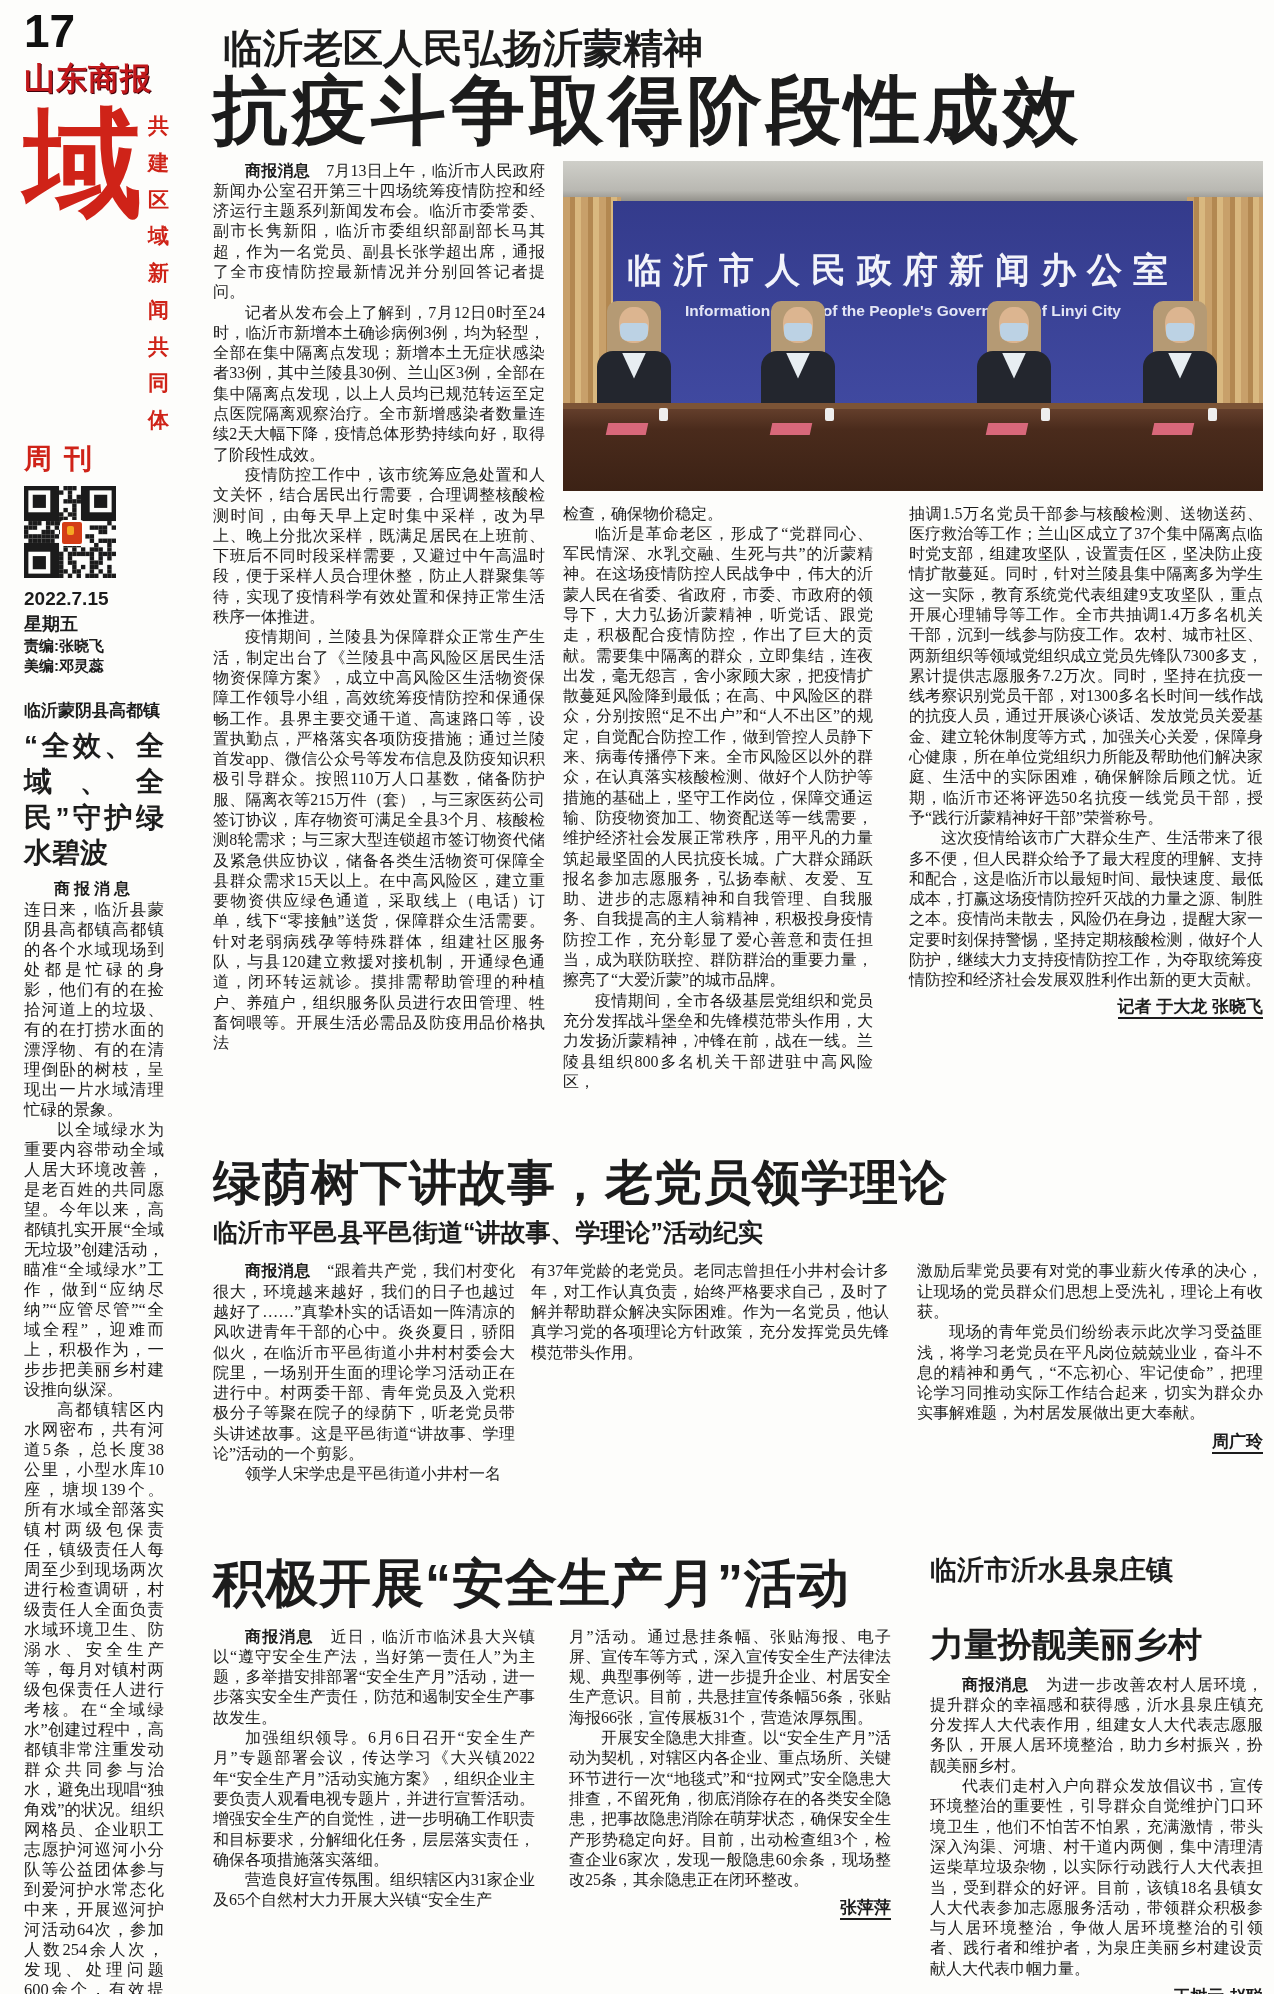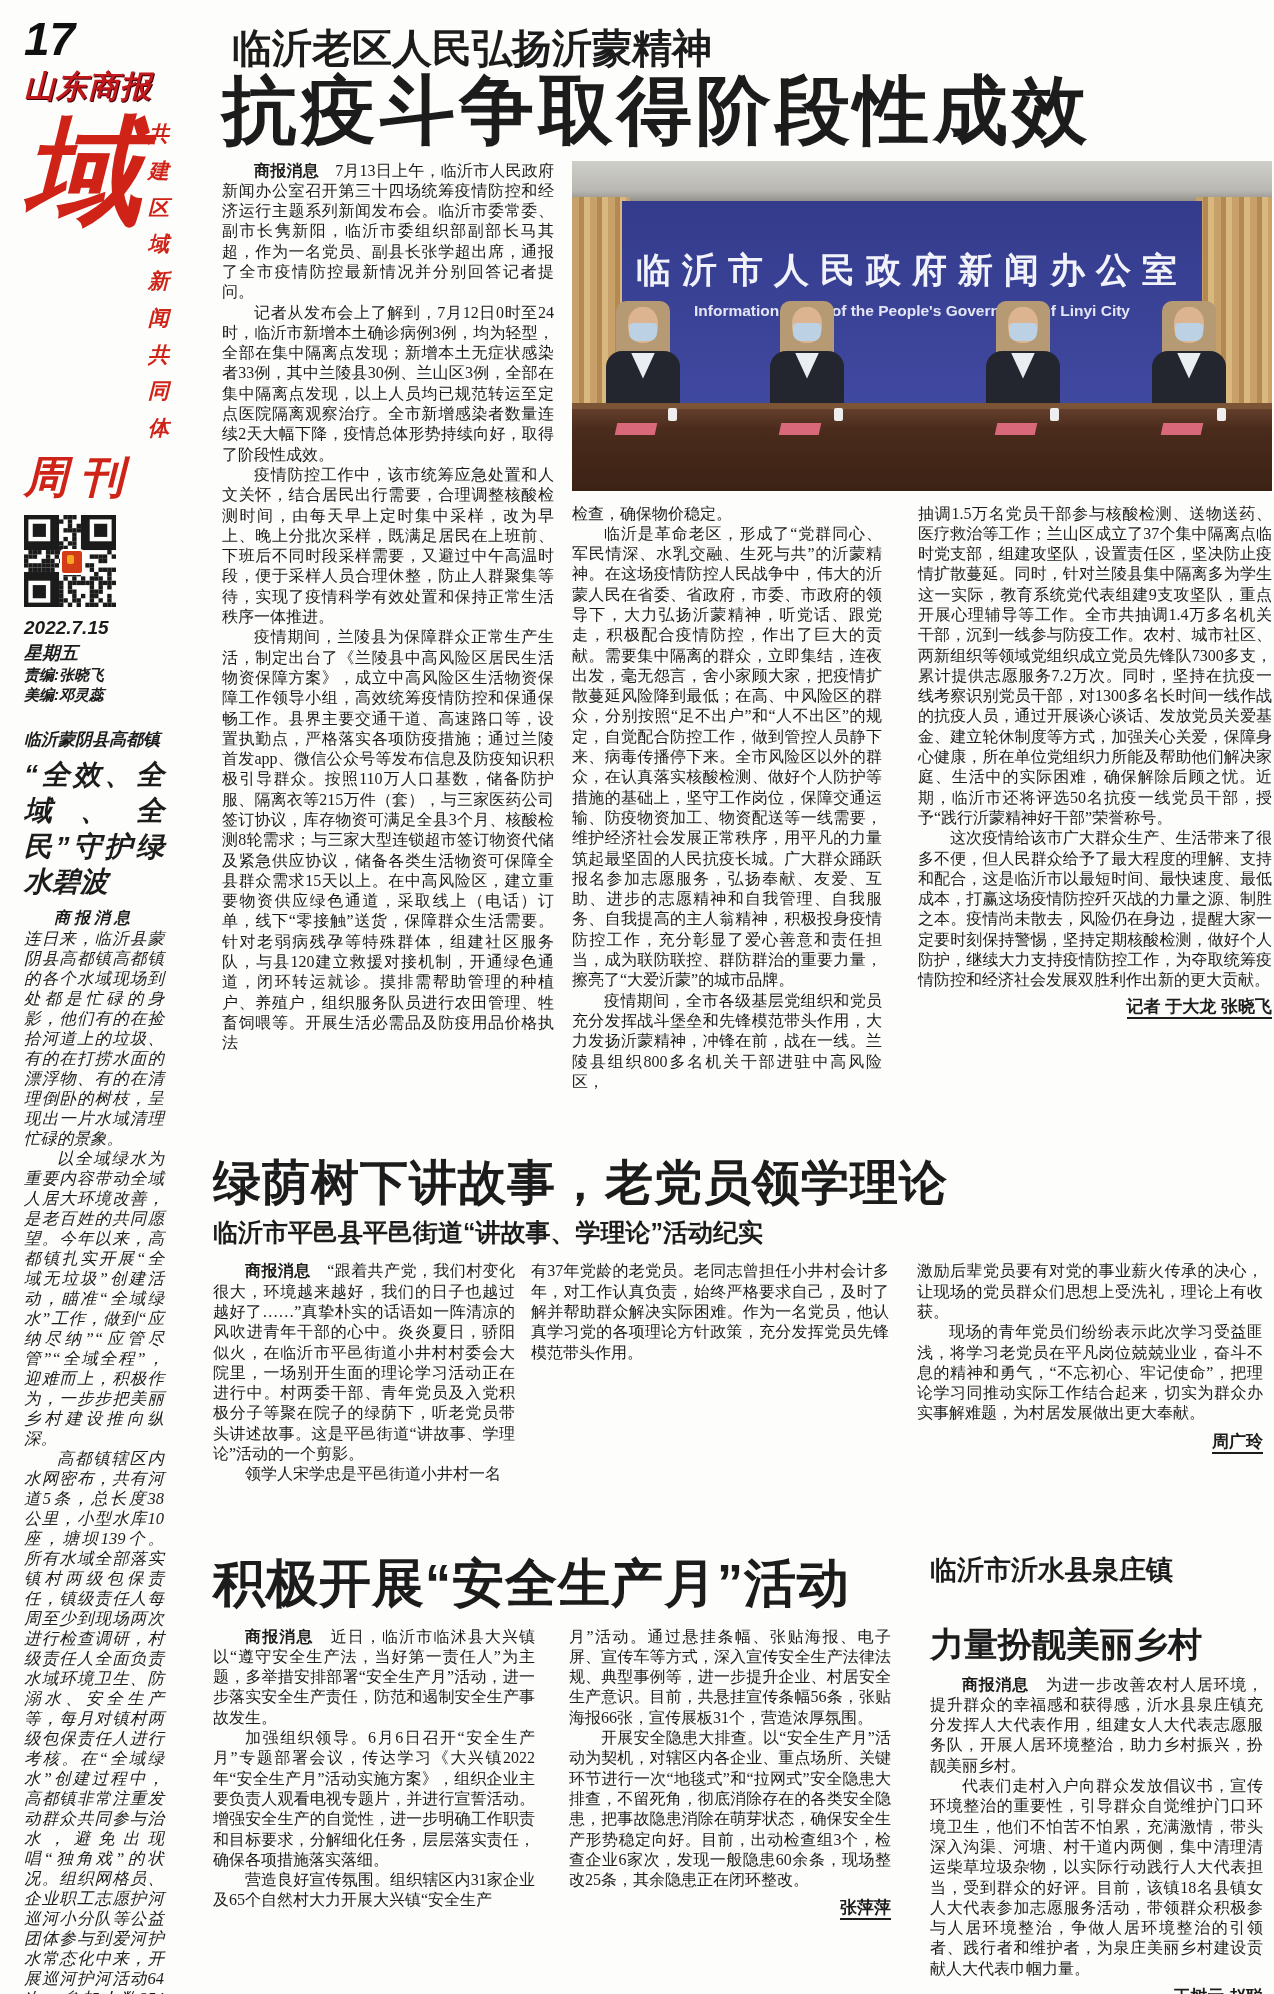--- a/index.html
+++ b/index.html
@@ -1,45 +1,45 @@
 <!DOCTYPE html>
 <html><head>
 <meta charset="utf-8">
 <style>
   html,body{margin:0;padding:0;background:#e8e8e4;}
   .page{position:relative;width:1274px;height:1994px;background:#fdfdfb;margin:0 auto;
         font-family:"Liberation Serif","DejaVu Serif",serif;color:#1c1c1c;overflow:hidden;}
   
-  .rail{position:absolute;left:24px;top:16px;width:140px;height:1978px;font-style:italic;}
+  .rail{position:absolute;left:24px;top:8px;width:140px;height:1978px;}
   .pageno{font-family:"Liberation Sans",sans-serif;font-weight:900;font-size:46px;line-height:1;color:#111;}
   .brand{font-family:"Liberation Sans",sans-serif;font-weight:900;font-size:31px;letter-spacing:1px;color:#c2191c;margin-top:4px;text-shadow:1px 1px 0 #40000a;}
   .sectionrow{display:flex;margin-top:2px;}
   .bigchar{font-family:"Liberation Sans",sans-serif;font-weight:900;font-size:118px;line-height:1.05;color:#cf2318;}
   .slogan{display:flex;flex-direction:column;font-family:"Liberation Sans",sans-serif;font-weight:700;
           font-size:21px;color:#cf2318;margin-left:6px;margin-top:10px;height:322px;justify-content:space-between;}
-  .weekly{font-family:"Liberation Sans",sans-serif;font-weight:900;font-size:44px;color:#cf2318;letter-spacing:12px;margin-top:6px;}
+  .weekly{font-family:"Liberation Sans",sans-serif;font-weight:900;font-size:28px;color:#cf2318;letter-spacing:12px;margin-top:6px;}
   .qrwrap{position:relative;width:92px;height:92px;margin-top:8px;}
   .qrwrap svg{width:92px;height:92px;}
   .qrlogo{position:absolute;left:36px;top:34px;width:20px;height:22px;background:#d43c17;border-radius:4px;border:2px solid #fff;}
   .qrlogo:after{content:"";position:absolute;left:5px;top:4px;width:7px;height:9px;background:#f5a623;border-radius:2px;}
   .dateblock{font-family:"Liberation Sans",sans-serif;margin-top:8px;line-height:1.35;}
   .dateblock .d1{font-weight:700;font-size:19px;}
   .dateblock .d2{font-weight:700;font-size:18px;}
   .dateblock .d3{font-size:15px;font-weight:700;}
   
   .rail-art{margin-top:22px;}
   .kicker-s{font-family:"Liberation Sans",sans-serif;font-weight:700;font-size:17px;line-height:1.5;}
   .rail-head{font-family:"Liberation Sans",sans-serif;font-weight:900;font-size:28px;line-height:1.28;margin:4px 0 8px 0;text-align:justify;}
   .rail-lead{font-family:"Liberation Sans",sans-serif;font-weight:900;font-size:16px;text-align:center;letter-spacing:4px;}
   .rail-art p{margin:0;font-size:16.5px;line-height:20px;text-align:justify;text-indent:2em;}
   .rail-art p.np{text-indent:0;}
   .byline{font-family:"Liberation Sans",sans-serif;font-weight:700;text-align:right;font-size:17px;margin-top:6px;}
   .byline span{border-bottom:2px solid #1c1c1c;padding-bottom:1px;}
   
-  .lead{position:absolute;left:222px;top:26px;width:1050px;height:1118px;}
+  .lead{position:absolute;left:213px;top:26px;width:1050px;height:1118px;}
   .lead-kicker{font-family:"Liberation Sans",sans-serif;font-weight:900;font-size:40px;line-height:1.1;margin-left:10px;}
   .lead-head{font-family:"Liberation Sans",sans-serif;font-weight:900;font-size:75px;line-height:1.02;letter-spacing:4px;margin-left:10px;}
   .lead-body{margin-top:12px;display:flex;}
   .colA{width:332px;}
   .rightwrap{width:700px;margin-left:18px;}
   .cols-bc{display:flex;margin-top:13px;}
   .colB{width:310px;}
   .colC{width:354px;margin-left:36px;}
   .news p{margin:0;font-size:16px;line-height:20.3px;text-align:justify;text-indent:2em;}
   .news p.np{text-indent:0;}

